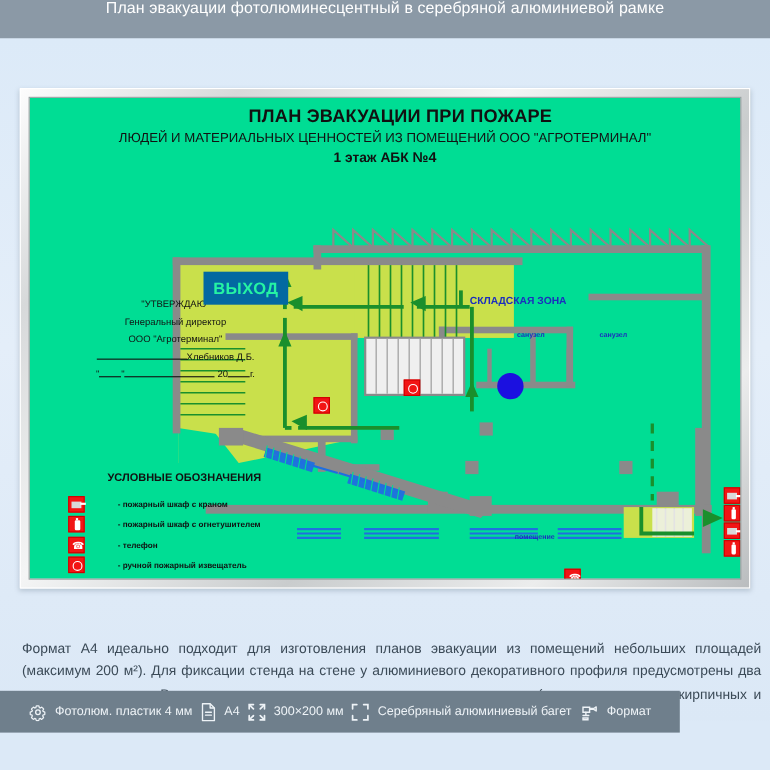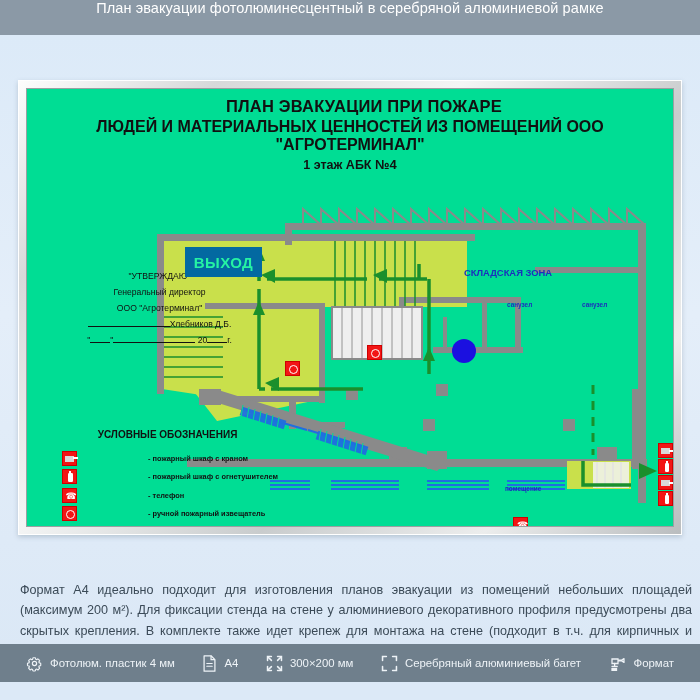--- a/index.html
+++ b/index.html
@@ -38,63 +38,63 @@
   }
   .plan{
     position:relative;width:100%;height:100%;
     background:#00dd94;
     overflow:hidden;
     outline:1px solid #9aa0a2;
   }
   
   .plan-head{position:absolute;left:0;top:8px;width:100%;text-align:center;color:#111;}
   .ph1{font-size:16.5px;font-weight:bold;letter-spacing:.2px;padding-left:28px;}
-  .ph2{font-size:16px;font-weight:bold;margin-top:2px;letter-spacing:0;}
+  .ph2{font-size:12px;font-weight:normal;margin-top:2px;letter-spacing:0;}
   .ph3{font-size:12.5px;font-weight:bold;margin-top:3px;}
   .ph3 b{font-size:13px;}
   
   .approve{position:absolute;left:50px;top:180px;width:165px;color:#111;font-size:8.6px;text-align:center;line-height:1.85;}
   .approve .ln{display:block;}
   .approve .sig{letter-spacing:0;}
   .u2{border-bottom:1px solid #111;display:inline-block;min-width:82px;height:9px;}
   .u3{border-bottom:1px solid #111;display:inline-block;min-width:20px;height:9px;}
   
   .legend{position:absolute;left:28px;top:340px;width:250px;}
   .legend-title{font-size:10px;font-weight:bold;color:#111;text-align:center;width:225px;}
   .legend-rows{margin-top:9px;position:relative;}
-  .lrow{display:flex;align-items:center;height:18.5px;gap:41px;}
+  .lrow{display:flex;align-items:center;height:18.5px;}
   .lico{width:28px;display:flex;justify-content:center;align-items:center;}
   .ltxt{font-size:7.4px;color:#111;margin-left:24px;font-weight:bold;white-space:nowrap;}
   
   .ficon{width:15px;height:15px;background:#f21515;border:1px solid #cf0000;position:relative;box-sizing:border-box;}
   .hose{position:absolute;left:2px;top:4px;width:9px;height:6px;background:#d9d9d9;}
   .hose:after{content:"";position:absolute;left:8px;top:1.5px;width:5px;height:2px;background:#ffffff;}
   .ext{position:absolute;left:5.5px;top:2.5px;width:4.5px;height:9.5px;background:#ffffff;border-radius:1.2px;}
   .ext:before{content:"";position:absolute;left:1.2px;top:-2px;width:2px;height:2.4px;background:#ffffff;}
   .phone{position:absolute;left:3px;top:3px;width:9px;height:9px;color:#ffffff;font-size:9px;line-height:9px;text-align:center;}
   .alarm{position:absolute;left:3px;top:3px;width:9px;height:9px;border:1.6px solid #ffffff;border-radius:50%;box-sizing:border-box;}
   .alarm:after{content:"";position:absolute;left:2px;top:2px;width:3px;height:3px;background:#f21515;border-radius:50%;}
   
   .fp{position:absolute;left:0;top:0;width:646px;height:437px;}
   
   .exit-sign{
     position:absolute;left:158px;top:158px;width:77px;height:30px;
     background:#0369a1;display:flex;align-items:center;justify-content:center;
   }
   .exit-sign span{color:#25f3a3;font-size:15px;font-weight:bold;letter-spacing:.4px;}
   
-  .rl{position:absolute;color:#1b2fbe;font-weight:bold;margin-left:37px;}
+  .rl{position:absolute;color:#1b2fbe;font-weight:bold;}
   
   .desc{
     position:absolute;left:20px;top:545px;width:672px;
     color:#3b4a57;font-size:12.6px;line-height:1.62;text-align:justify;
   }
   
   .botbar{
-    position:absolute;left:0;top:644px;width:700px;height:38px;background:#6f7f8c;
+    position:absolute;left:0;top:628px;width:618px;height:38px;background:#6f7f8c;
     display:flex;align-items:center;justify-content:space-between;padding:8px 26px;box-sizing:border-box;
   }
   .spec{display:flex;align-items:center;gap:7px;color:#eef3f7;font-size:11.4px;white-space:nowrap;}
   .spec svg{flex:none;}
 </style>
 </head>
 <body>
 
 <div class="topbar">
   <div class="topbar-title">План эвакуации фотолюминесцентный в серебряной алюминиевой рамке</div>

